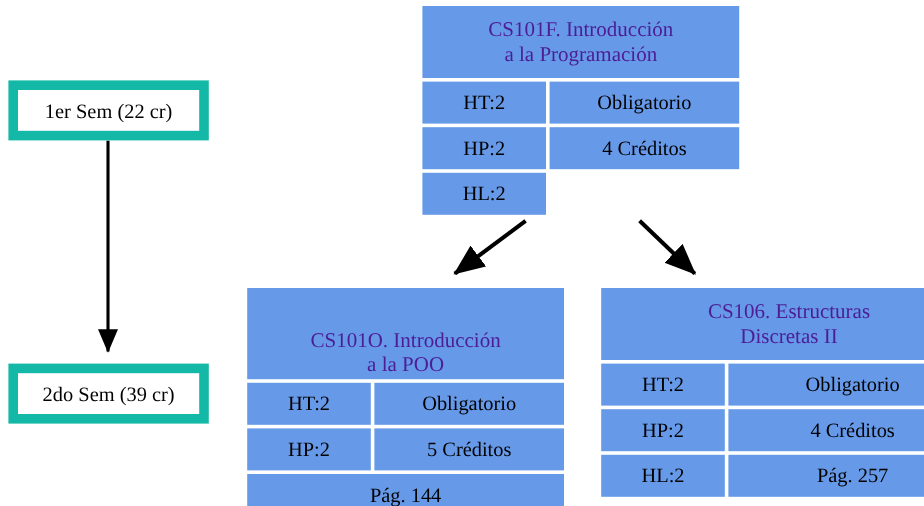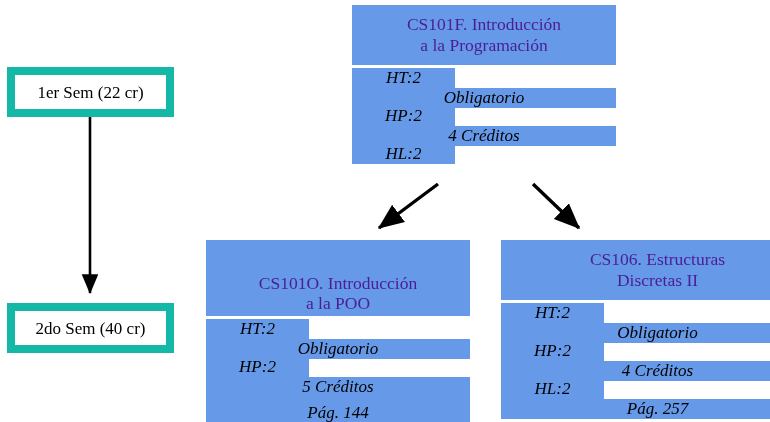--- a/index.html
+++ b/index.html
@@ -64,24 +64,23 @@
     align-items: center;
     justify-content: center;
     padding: 2px 4px;
     box-sizing: border-box;
     margin-bottom: 3px;
   }
   .course-title .tline { display: block; white-space: nowrap; }
 
   .course-row {
     display: flex;
-    flex-direction: column;
+    flex-direction: row;
     margin-bottom: 3px;
     height: 35px;
-    font-style: italic;
   }
   .course-row:last-child { margin-bottom: 0; }
   .cell {
     background: #6699e8;
     color: #000000;
     font-size: 17px;
     display: flex;
     align-items: center;
     justify-content: center;
     box-sizing: border-box;
@@ -119,21 +118,21 @@
     <g>
       <line x1="533" y1="184" x2="579" y2="228" stroke="#000000" stroke-width="3.4" marker-end="url(#arrowhead)"></line>
     </g>
   </svg>
 
   <div class="sem-box" style="left:7px; top:67px; width:167px; height:50px;">
     <span class="sem-label">1er Sem (22 cr)</span>
   </div>
 
   <div class="sem-box" style="left:7px; top:303px; width:167px; height:50px;">
-    <span class="sem-label">2do Sem (40 cr)</span>
+    <span class="sem-label">2do Sem (39 cr)</span>
   </div>
 
   <div class="course-card" style="left:352px; top:5px; width:264px;">
     <div class="course-title" style="height:60px;">
       <span class="tline">CS101F. Introducción</span>
       <span class="tline">a la Programación</span>
     </div>
     <div class="course-row">
       <div class="cell cell-left">HT:2</div>
       <div class="cell cell-right">Obligatorio</div>

